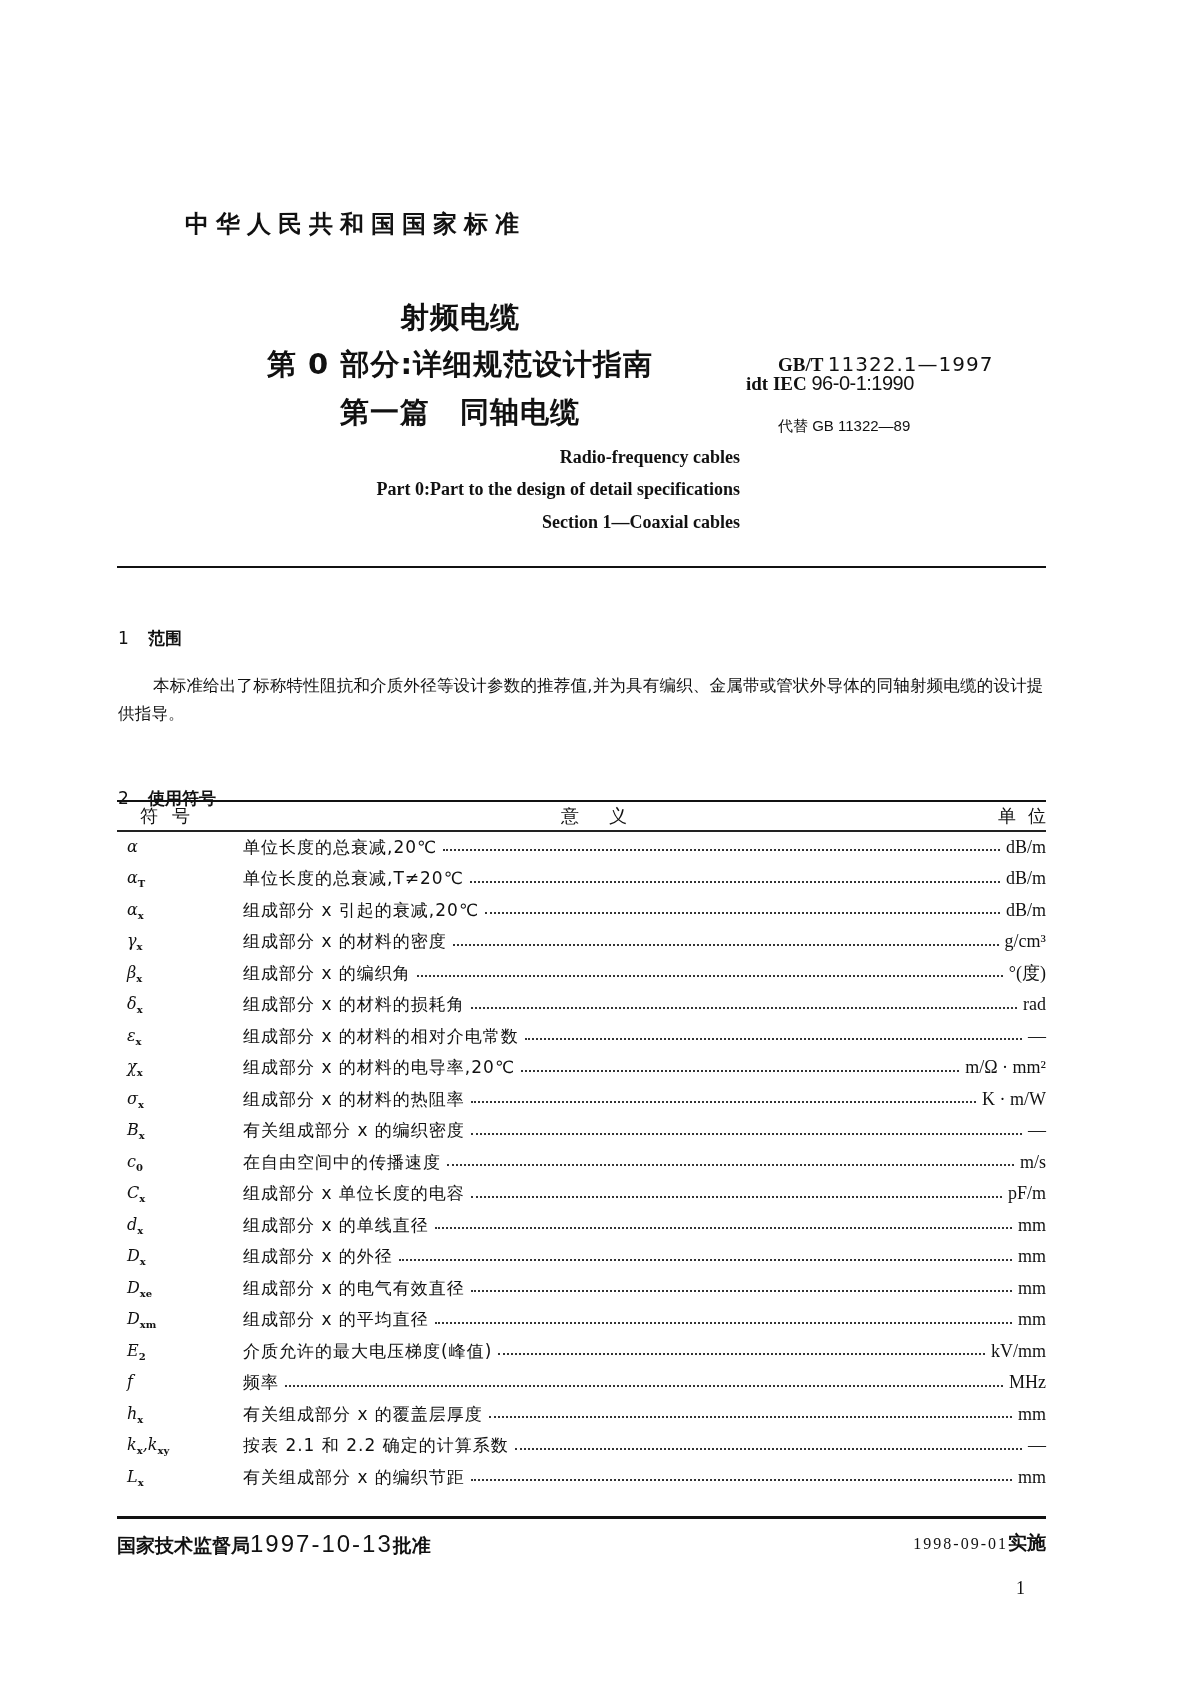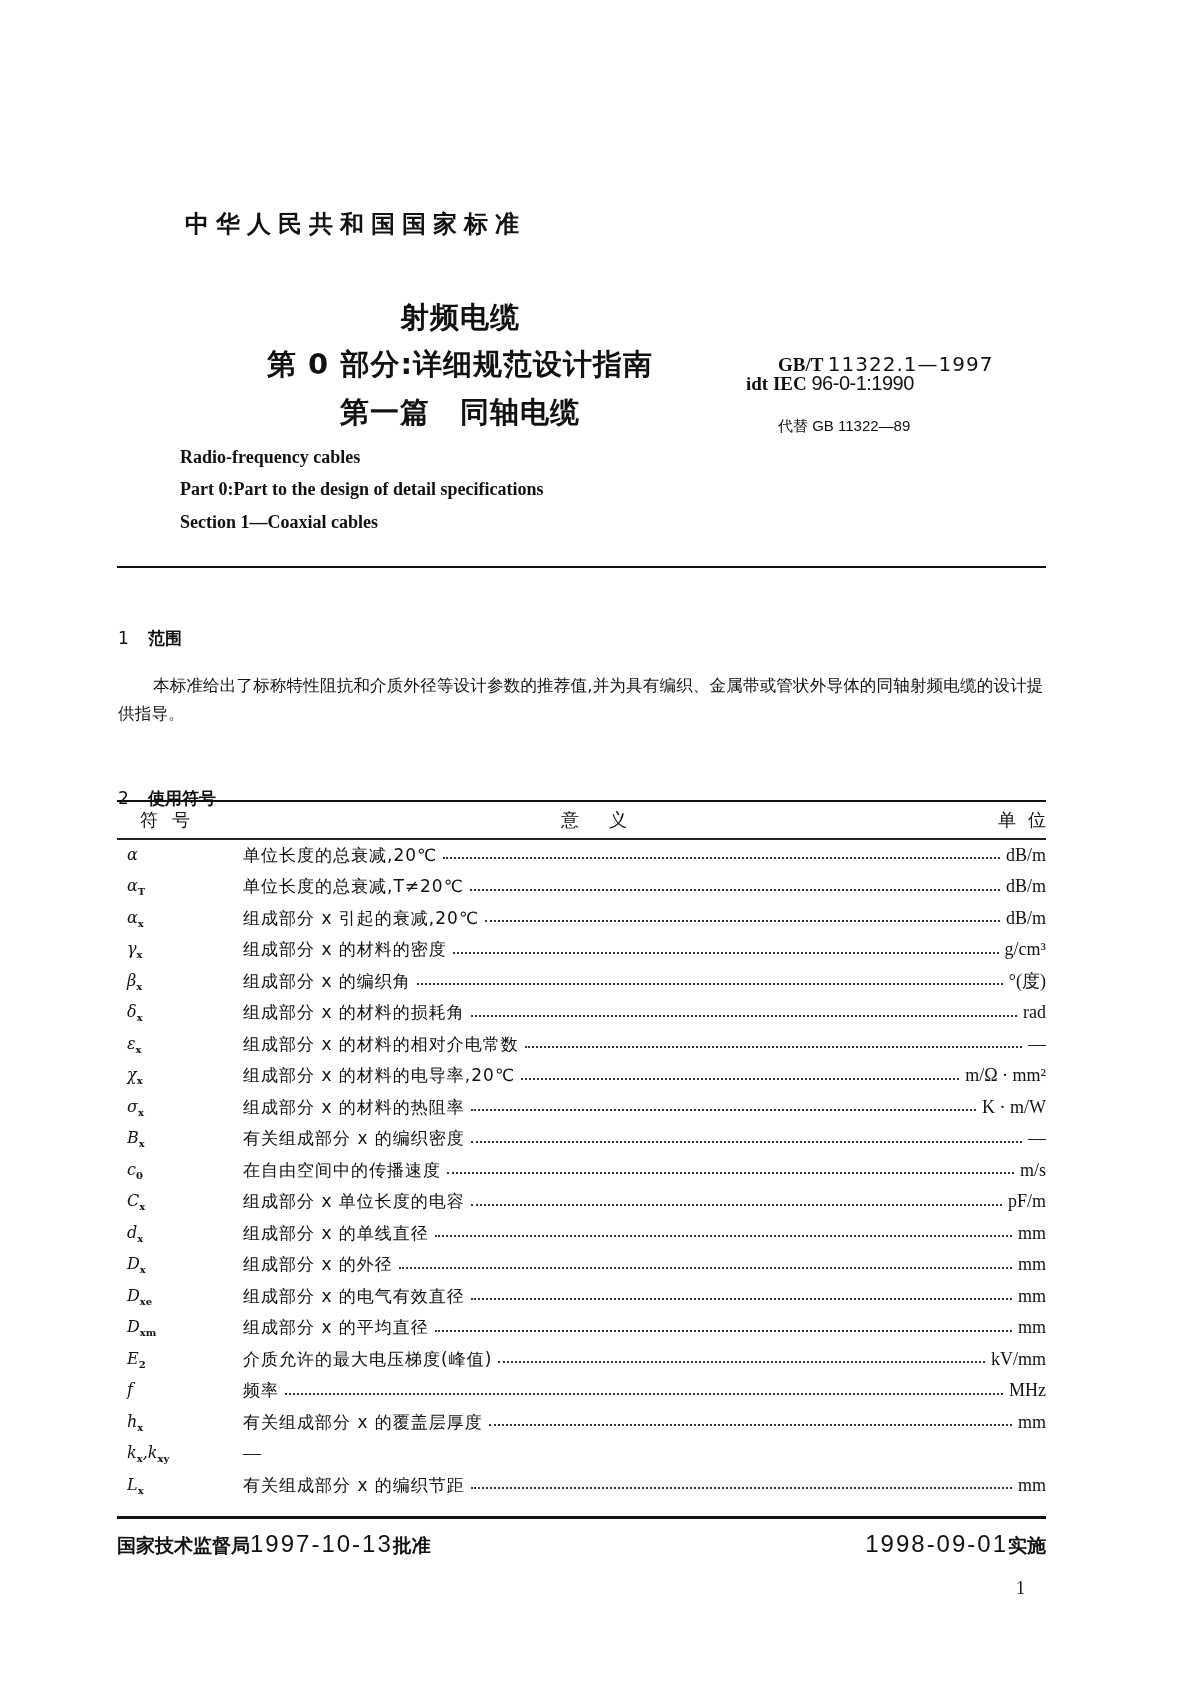--- a/index.html
+++ b/index.html
@@ -3,56 +3,56 @@
   <meta charset="utf-8">
   <style>
     html, body { margin: 0; padding: 0; background: #ffffff; }
     body { width: 1191px; height: 1684px; position: relative; overflow: hidden; color: #111; font-family: "DejaVu Serif", serif; }
     .abs { position: absolute; }
     .national { left: 0; width: 711px; top: 208px; text-align: center; font-family: "DejaVu Sans", sans-serif; font-weight: bold; font-size: 24px; letter-spacing: 7px; }
     .title-cn { left: 180px; width: 560px; text-align: center; font-family: "DejaVu Sans", sans-serif; font-weight: bold; font-size: 29px; letter-spacing: 1px; }
     .t1 { top: 298px; }
     .t2 { top: 345px; }
     .t3 { top: 393px; }
-    .title-en { left: 180px; width: 560px; text-align: left; font-family: "Liberation Serif", serif; font-weight: bold; font-size: 18px; }
+    .title-en { left: 180px; width: 560px; text-align: right; font-family: "Liberation Serif", serif; font-weight: bold; font-size: 18px; }
     .e1 { top: 447px; }
     .e2 { top: 479px; }
     .e3 { top: 512px; }
     .stdno { left: 778px; top: 352px; font-family: "Liberation Serif", serif; font-weight: bold; font-size: 19px; }
     .stdno .num { font-family: "DejaVu Sans", sans-serif; font-weight: normal; letter-spacing: 1px; font-size: 20px; }
     .idt { left: 746px; top: 372px; font-family: "Liberation Serif", serif; font-size: 19px; }
     .idt b { font-weight: bold; }
     .idt .n { font-family: "Liberation Sans", sans-serif; font-size: 20px; letter-spacing: -0.5px; }
     .replace { left: 778px; top: 417px; font-family: Liberation Sans, sans-serif; font-size: 15px; }
     .rule { left: 117px; width: 929px; background: #111; }
     .r-top { top: 566px; height: 2px; }
     .sec-h { left: 118px; font-family: "DejaVu Sans", sans-serif; font-weight: bold; font-size: 17px; }
     .sec-h .n { display: inline-block; width: 30px; font-weight: normal; }
     .s1 { top: 627px; }
     .s2 { top: 755px; margin-top: 32px; }
     .para { left: 118px; width: 928px; top: 672px; font-family: "DejaVu Sans", sans-serif; font-size: 16.5px; line-height: 28px; text-indent: 35px; letter-spacing: 0.2px; }
     .tbl { left: 117px; width: 929px; top: 800px; }
     .tbl .hr { height: 2px; background: #111; }
     .tbl .hr.thin { height: 1.5px; background: #222; }
-    .thead { display: flex; align-items: center; height: 36px; font-family: "DejaVu Sans", sans-serif; font-size: 18px; }
+    .thead { display: flex; align-items: center; height: 28px; font-family: "DejaVu Sans", sans-serif; font-size: 18px; }
     .thead .c1 { width: 90px; padding-left: 23px; letter-spacing: 14px; }
     .thead .c2 { flex: 1; text-align: center; letter-spacing: 30px; padding-left: 20px; }
     .thead .c3 { width: 90px; text-align: right; letter-spacing: 12px; margin-right: -12px; }
     .row { display: flex; align-items: center; height: 31.5px; font-size: 17px; }
     .row .sym { width: 116px; padding-left: 10px; font-family: "DejaVu Serif", serif; font-style: italic; font-size: 16px; }
     .row .sym sub { font-size: 10px; font-style: normal; font-weight: bold; }
     .row .mean { flex: 1; display: flex; align-items: center; overflow: hidden; }
     .row .mean .txt { white-space: nowrap; font-family: "DejaVu Sans", sans-serif; font-size: 17px; letter-spacing: 1px; padding-right: 6px; }
     .row .mean .dots { flex: 1; border-bottom: 2.5px dotted #333; height: 0; margin-bottom: -6px; margin-right: 6px; }
     .row .unit { white-space: nowrap; font-family: "Liberation Serif", serif; font-size: 18px; text-align: right; }
     .footer-rule { left: 117px; width: 929px; top: 1516px; height: 3px; background: #111; }
     .approve { left: 117px; top: 1530px; font-family: "DejaVu Sans", sans-serif; font-weight: bold; font-size: 19px; }
     .approve .d { font-weight: normal; letter-spacing: 2px; font-family: "Liberation Sans", sans-serif; font-size: 24px; }
     .implement { right: 145px; top: 1530px; font-family: "DejaVu Sans", sans-serif; font-weight: bold; font-size: 19px; }
-    .implement .d { font-weight: normal; letter-spacing: 2px; font-family: Liberation Sans, sans-serif; font-size: 24px; }
+    .implement .d { font-weight: normal; letter-spacing: 2px; font-family: Liberation Serif, serif; font-size: 16px; }
     .pageno { left: 1016px; top: 1578px; font-family: "Liberation Serif", serif; font-size: 18px; }
   </style>
 </head>
 <body>
 
 <div class="abs national">中华人民共和国国家标准</div>
 
 <div class="abs title-cn t1">射频电缆</div>
 <div class="abs title-cn t2">第 0 部分:详细规范设计指南</div>
 <div class="abs title-cn t3">第一篇　同轴电缆</div>
@@ -238,20 +238,24 @@
       <div class="row">
         <div class="sym"><span>h</span><sub>x</sub></div>
         <div class="mean">
           <span class="txt">有关组成部分 x 的覆盖层厚度</span>
           <span class="dots"></span>
         </div>
         <div class="unit">mm</div>
       </div>
       <div class="row">
         <div class="sym"><span>k</span><sub>x</sub><span>,k</span><sub>xy</sub></div>
+        <div class="mean">
+          <span class="txt">按表 2.1 和 2.2 确定的计算系数</span>
+          <span class="dots"></span>
+        </div>
         <div class="unit">—</div>
       </div>
       <div class="row">
         <div class="sym"><span>L</span><sub>x</sub></div>
         <div class="mean">
           <span class="txt">有关组成部分 x 的编织节距</span>
           <span class="dots"></span>
         </div>
         <div class="unit">mm</div>
       </div>

